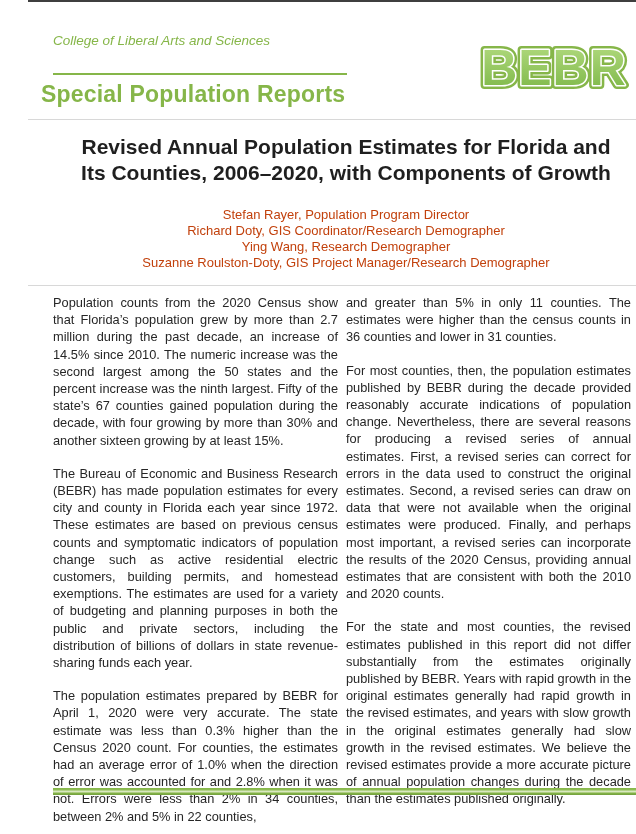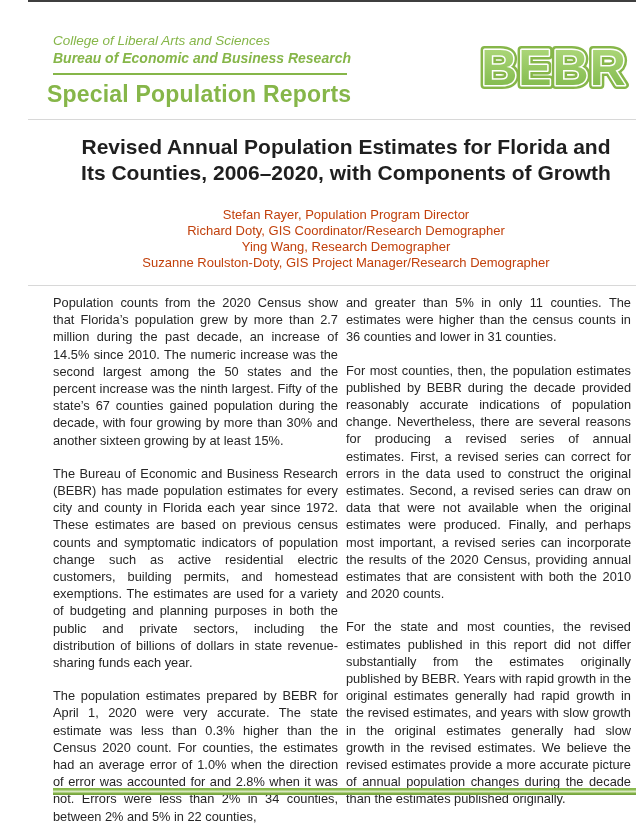--- a/index.html
+++ b/index.html
@@ -21,21 +21,21 @@
   }
   .bureau-line{
     font-size:14px;font-style:italic;font-weight:bold;color:#86b649;
     line-height:18px;white-space:nowrap;
   }
   .green-rule{
     position:absolute;left:25px;top:71px;width:294px;height:2px;
     background:#86b649;
   }
   .series-title{
-    position:absolute;left:19px;top:79px;width:360px;
+    position:absolute;left:13px;top:79px;width:360px;
     font-size:23px;font-weight:bold;color:#86b649;
     letter-spacing:0.2px;white-space:nowrap;
   }
   .logo-box{position:absolute;left:440px;top:37px;width:172px;height:58px;}
   .issue-line{
     position:absolute;left:436px;top:90px;width:180px;
     font-size:12.5px;color:#86b649;text-align:center;white-space:nowrap;
   }
   
   .page-rule{position:absolute;left:0;width:636px;height:1px;background:#d8d8d8;}
@@ -73,21 +73,20 @@
       #86b649 70%, #729f3c 100%);
   }
 </style>
 </head>
 <body>
 
 <div id="page">
 
   <div class="masthead-left">
     <div class="college-line">College of Liberal Arts and Sciences</div>
-    <div class="bureau-line">Bureau of Economic and Business Research</div>
   </div>
   <div class="green-rule"></div>
   <div class="series-title">Special Population Reports</div>
 
   <div class="logo-box">
     <svg width="172" height="58" viewBox="0 0 172 58">
       <defs>
         <linearGradient id="logograd" x1="0" y1="0" x2="0" y2="1">
           <stop offset="0" stop-color="#b5dc82"></stop>
           <stop offset="1" stop-color="#79b544"></stop>

